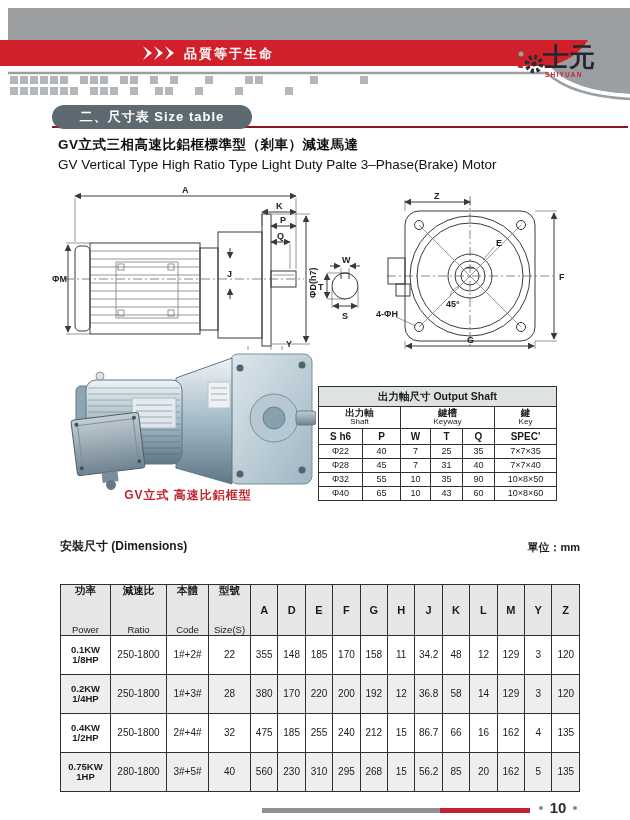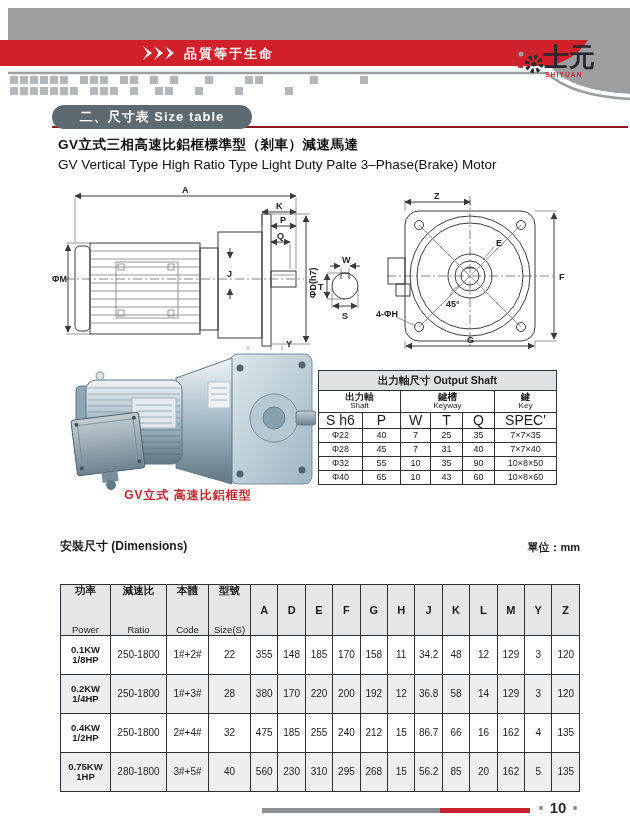--- a/index.html
+++ b/index.html
@@ -8,27 +8,27 @@
   .abs{position:absolute;}
   
   .pill{left:52px;top:105px;width:200px;height:24px;background:#5e6a72;border-radius:12px;
         color:#fff;font-size:13px;font-weight:bold;display:flex;align-items:center;justify-content:center;letter-spacing:1px;}
   .underline{left:52px;top:126px;width:576px;height:2px;background:#8e171d;}
   .title-zh{left:58px;top:136px;font-size:13.5px;font-weight:bold;color:#111;letter-spacing:.5px;}
   .title-en{left:58px;top:157px;font-size:13.5px;color:#111;}
   
   table{border-collapse:collapse;table-layout:fixed;width:100%;}
   td{border:1px solid #2f2f2f;text-align:center;vertical-align:middle;padding:0;line-height:1.1;}
-  .ost{left:318px;top:370px;width:238px;}
+  .ost{left:318px;top:386px;width:238px;}
   .ost td{font-size:9px;}
   .ost .t-title{height:19px;background:#dfe2e3;font-weight:bold;font-size:10.5px;}
   .ost .grp{height:22px;}
   .ost .grp .zh{display:block;font-weight:bold;font-size:9.5px;}
   .ost .grp .en{display:block;font-size:8px;color:#222;}
-  .ost .sub td{height:15px;font-weight:normal;font-size:14px;}
+  .ost .sub td{height:15px;font-weight:bold;font-size:10px;}
   .ost .dr td{height:13px;}
   .dims-cap{left:60px;top:538px;font-size:12px;font-weight:bold;}
   .dims-unit{left:430px;top:540px;width:150px;text-align:right;font-size:11px;font-weight:bold;}
   .dims{left:60px;top:584px;width:520px;}
   .dims td{font-size:10px;}
   .dims .hd td{height:44px;background:#e4e6e7;}
   .dims .hd .zh{display:block;font-weight:bold;font-size:10.5px;}
   .dims .hd .en{display:block;font-size:9.5px;margin-top:28px;}
   .dims .hd .ltr{font-weight:bold;font-size:11px;}
   .dims .r td{height:38px;}

